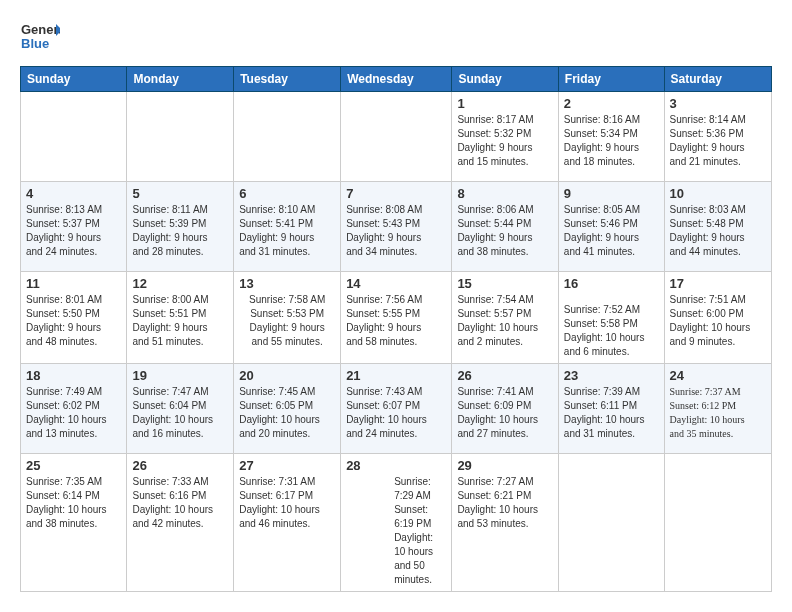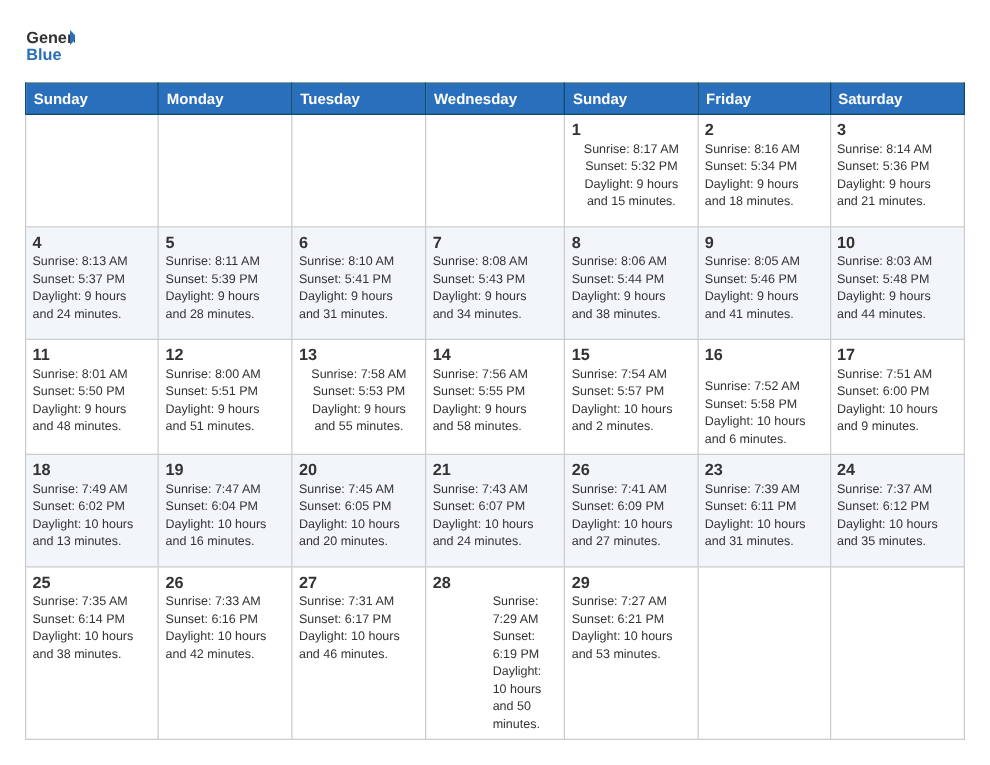--- a/index.html
+++ b/index.html
@@ -108,21 +108,21 @@
       </tr>
   </thead>
   <tbody id="calendar-body">
   <tr>
         <td class="empty-cell"></td>
         <td class="empty-cell"></td>
         <td class="empty-cell"></td>
         <td class="empty-cell"></td>
         <td>
           <span class="day-num">1</span>
-          <div class="day-info" style="white-space: pre-line; text-align: center;">Sunrise: 8:17 AM
+          <div class="day-info" style="white-space: pre-line;">Sunrise: 8:17 AM
 Sunset: 5:32 PM
 Daylight: 9 hours
 and 15 minutes.</div>
         </td>
         <td>
           <span class="day-num">2</span>
           <div class="day-info" style="white-space: pre-line;">Sunrise: 8:16 AM
 Sunset: 5:34 PM
 Daylight: 9 hours
 and 18 minutes.</div>
@@ -275,21 +275,21 @@
         </td>
         <td>
           <span class="day-num">23</span>
           <div class="day-info" style="white-space: pre-line;">Sunrise: 7:39 AM
 Sunset: 6:11 PM
 Daylight: 10 hours
 and 31 minutes.</div>
         </td>
         <td>
           <span class="day-num">24</span>
-          <div class="day-info" style="white-space: pre-line;">Sunrise: 7:37 AM
+          <div class="day-info" style="white-space: pre-line; font-family: Liberation Serif, serif;">Sunrise: 7:37 AM
 Sunset: 6:12 PM
 Daylight: 10 hours
 and 35 minutes.</div>
         </td>
       </tr>
       <tr>
         <td>
           <span class="day-num">25</span>
           <div class="day-info" style="white-space: pre-line;">Sunrise: 7:35 AM
 Sunset: 6:14 PM

